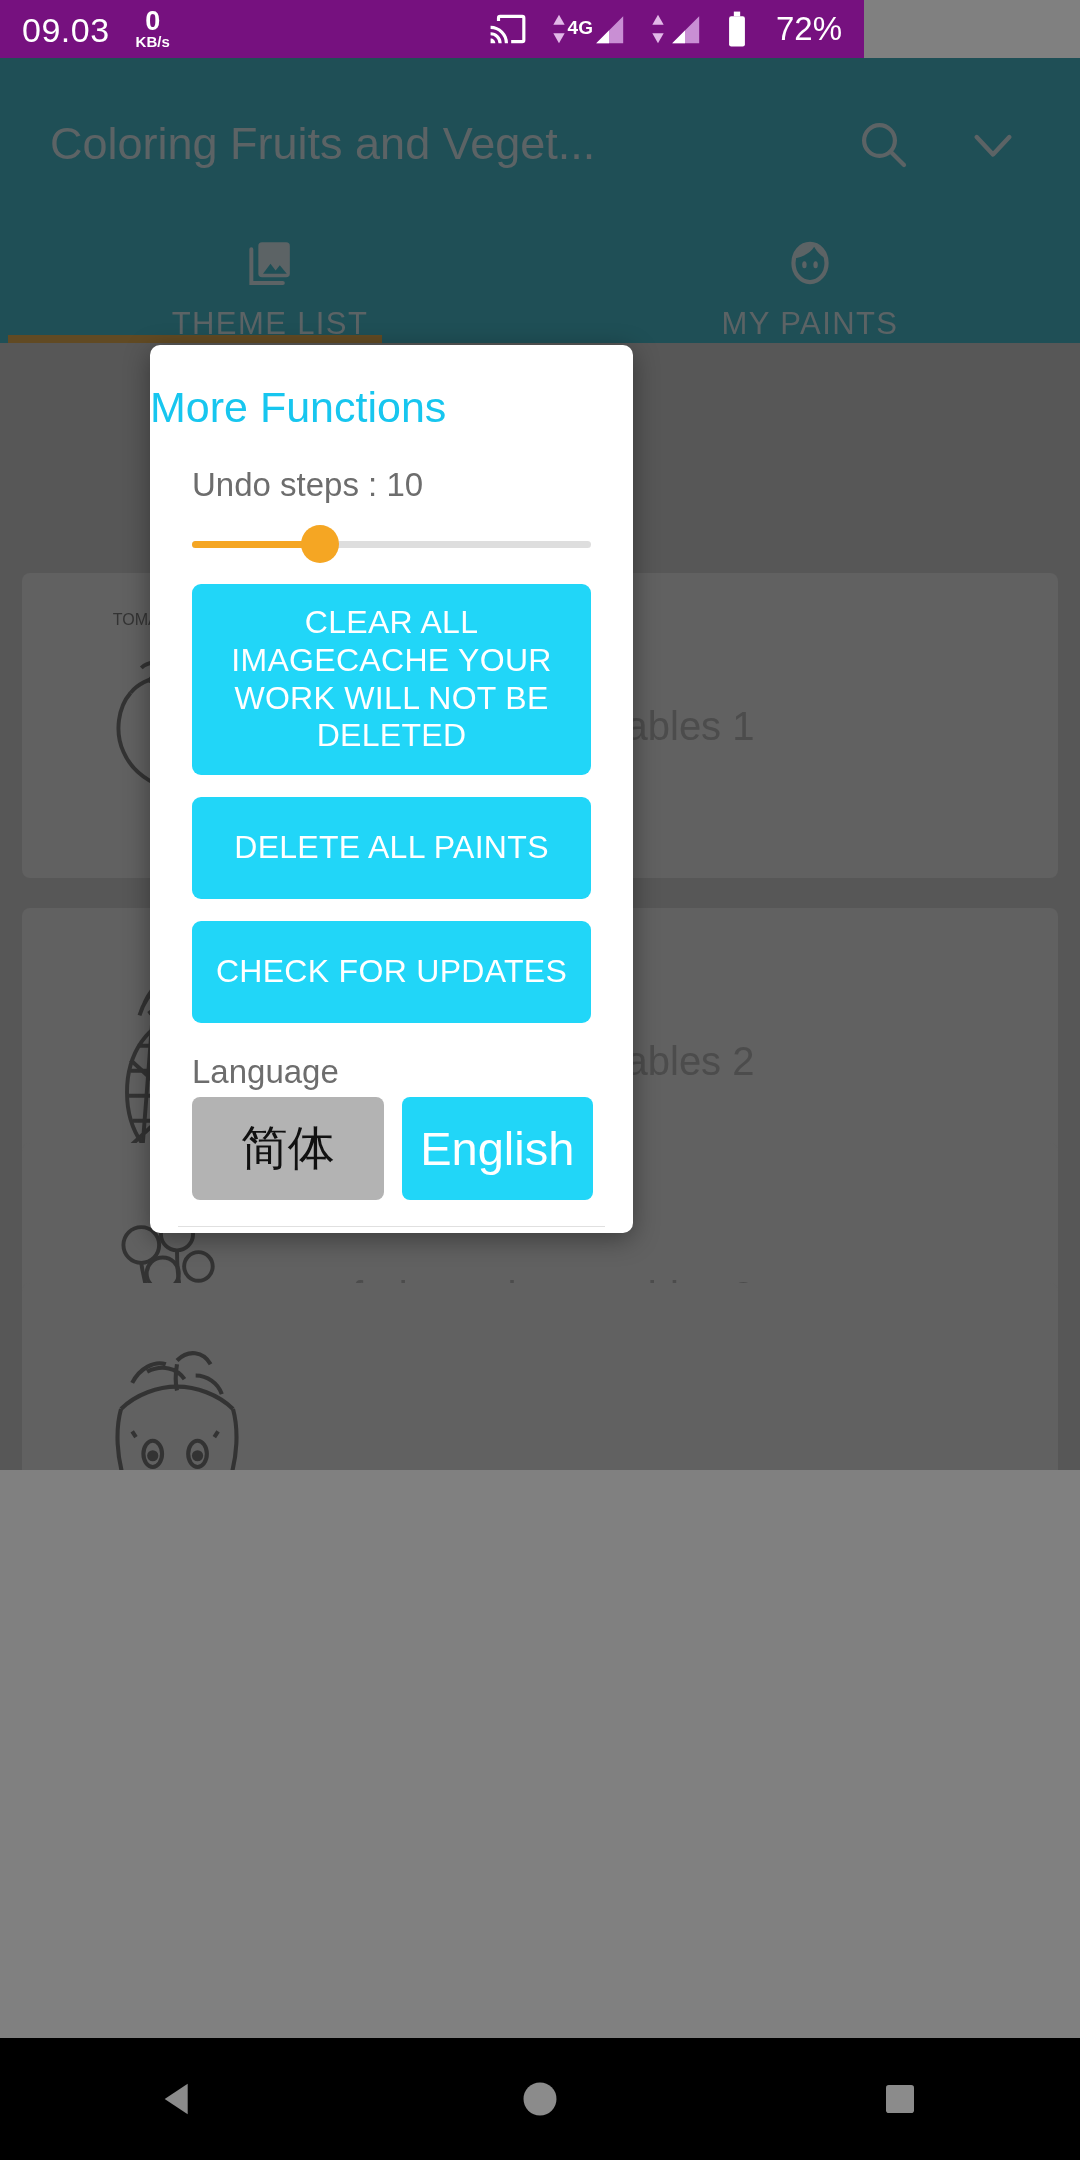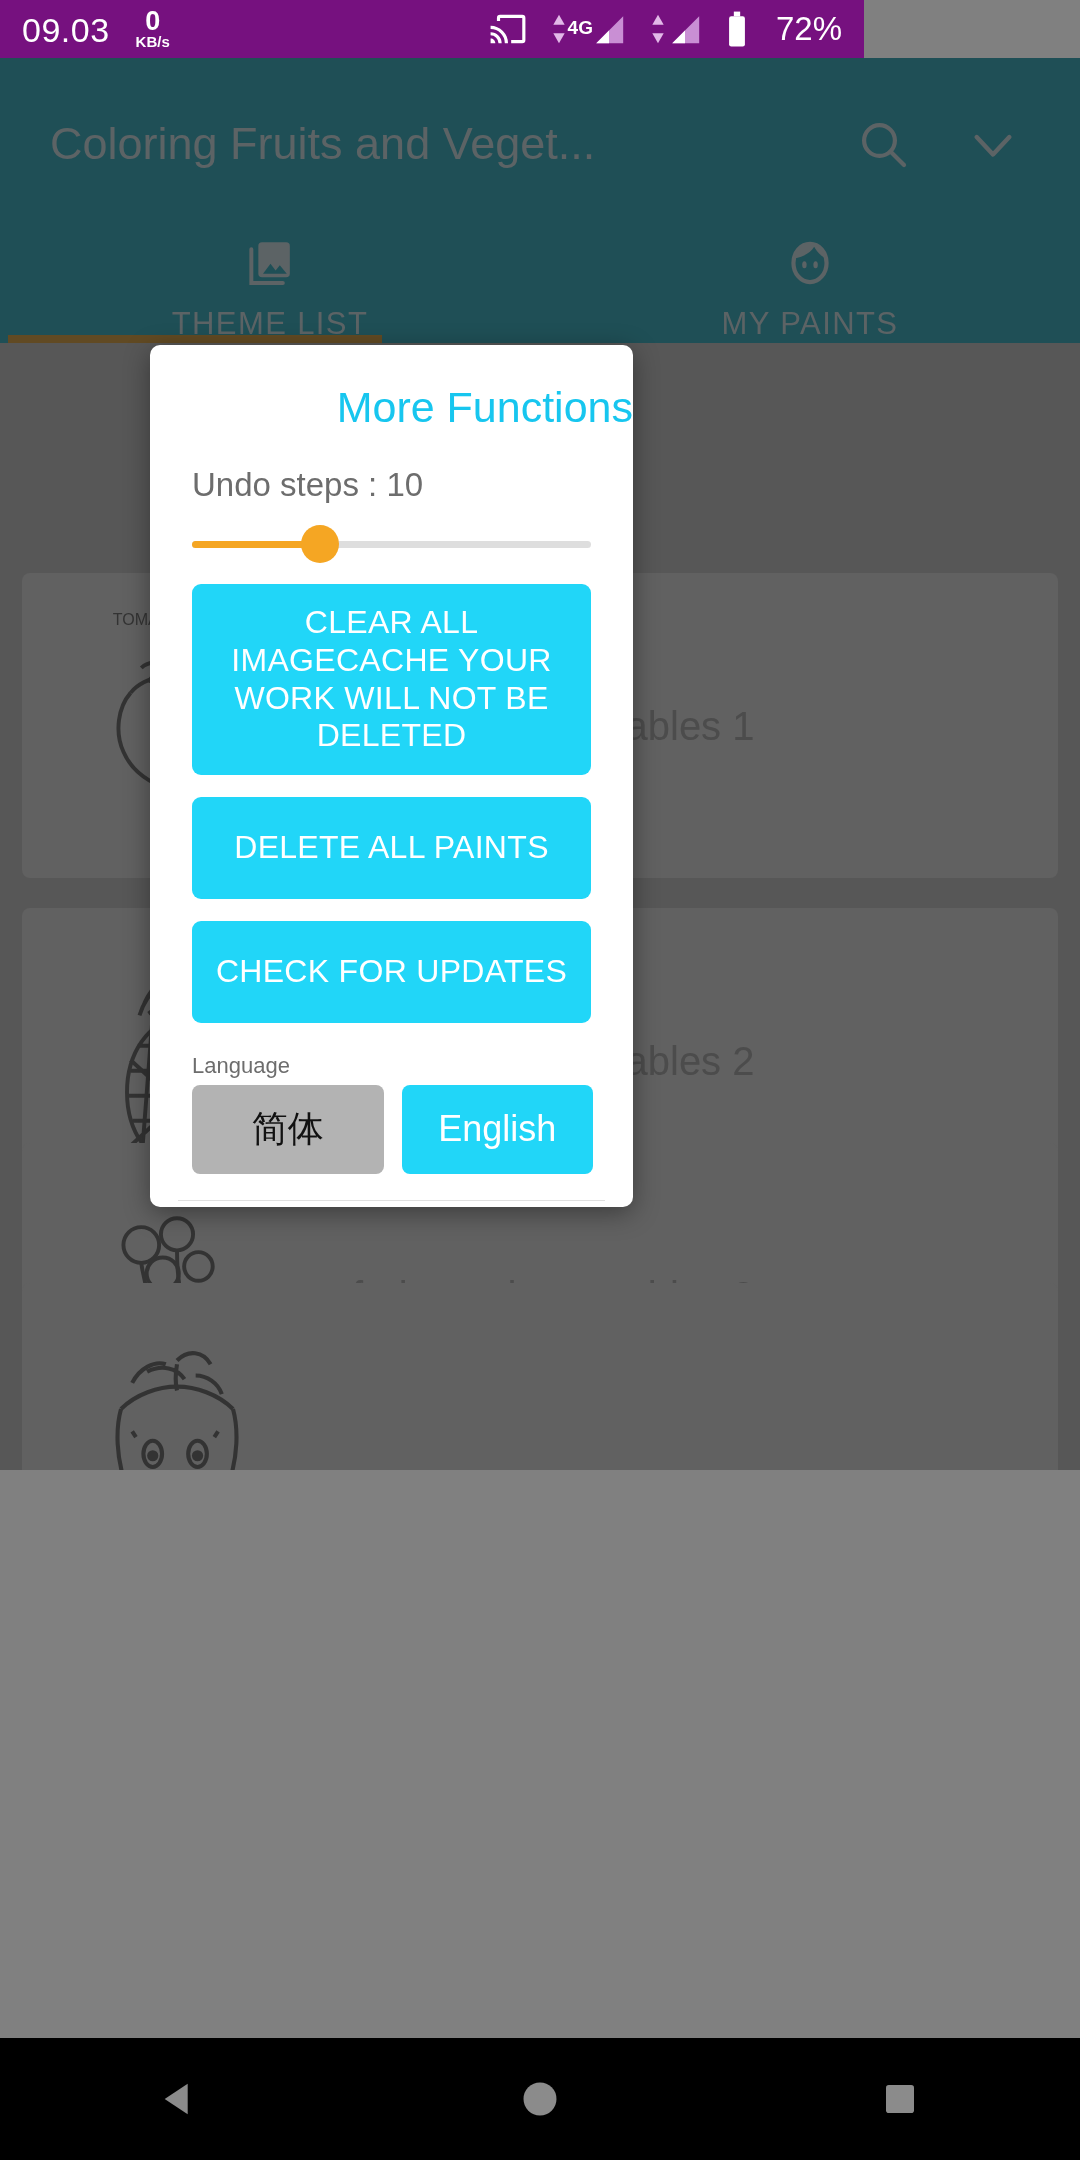--- a/index.html
+++ b/index.html
@@ -84,21 +84,21 @@
   }
 
   
   #dialog{
     position:absolute; left:150px; top:345px; width:483px;
     background:#fff; border-radius:10px;
     box-shadow:0 6px 26px rgba(0,0,0,.38);
     padding:0 0 6px 0;
   }
   #dialog-title{
-    color:#17c6ef; font-size:43px; text-align:right; font-weight:400;
+    color:#17c6ef; font-size:43px; text-align:left; font-weight:400;
     padding:38px 0 10px 0;
   }
   #undo-label{
     color:#6d6d6d; font-size:33px; padding:24px 0 0 42px;
   }
   #slider-wrap{
     margin:22px 42px 0 42px; height:36px; position:relative;
     display:flex; align-items:center;
   }
   #slider-track{
@@ -120,29 +120,29 @@
     font-family:"Liberation Sans", sans-serif;
     font-size:32px; font-weight:400; line-height:1.18;
     padding:18px 10px; text-align:center; letter-spacing:.3px;
     cursor:pointer;
   }
   #btn-clear-cache{ padding:20px 14px; }
   #btn-delete-paints{ padding:32px 10px; }
   #btn-check-updates{ padding:32px 10px; }
 
   #language-label{
-    color:#6d6d6d; font-size:22px; padding:30px 0 0 42px;
+    color:#6d6d6d; font-size:33px; padding:30px 0 0 42px;
   }
   #lang-row{
     display:flex; gap:18px; padding:6px 40px 0 42px; align-items:stretch;
   }
   .lang-btn{
     border:none; border-radius:8px; cursor:pointer;
     font-family:"Liberation Sans", sans-serif;
-    font-size:36px; font-weight:400;
+    font-size:47px; font-weight:400;
     padding:20px 6px; min-width:123px; flex:1;
     background:#b3b3b3; color:#111;
   }
   .lang-btn.active{ background:#21d6f8; color:#fff; }
   #lang-fr{ font-size:33px; }
 
   #dialog-divider{
     height:1px; background:#e0e0e0; margin:26px 28px 0 28px;
   }
   #ok-button{

